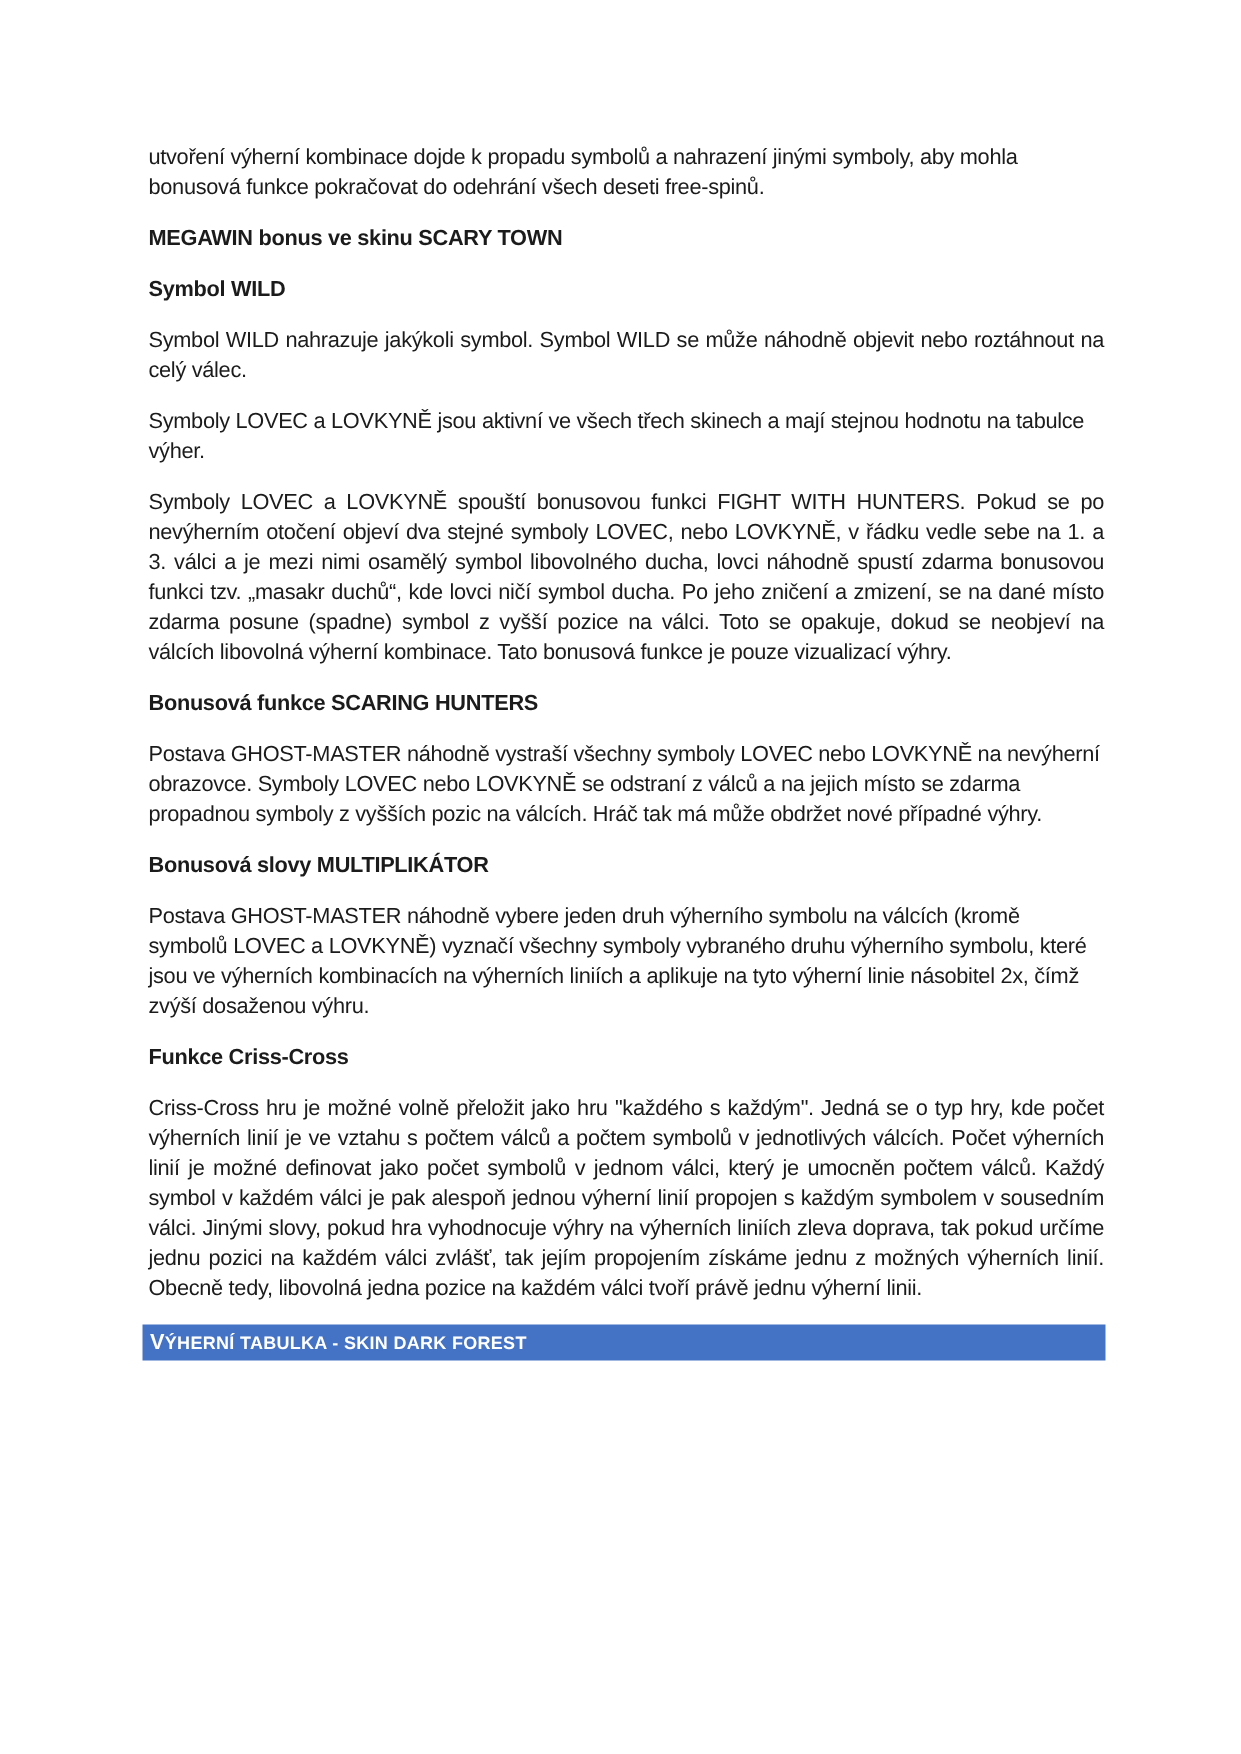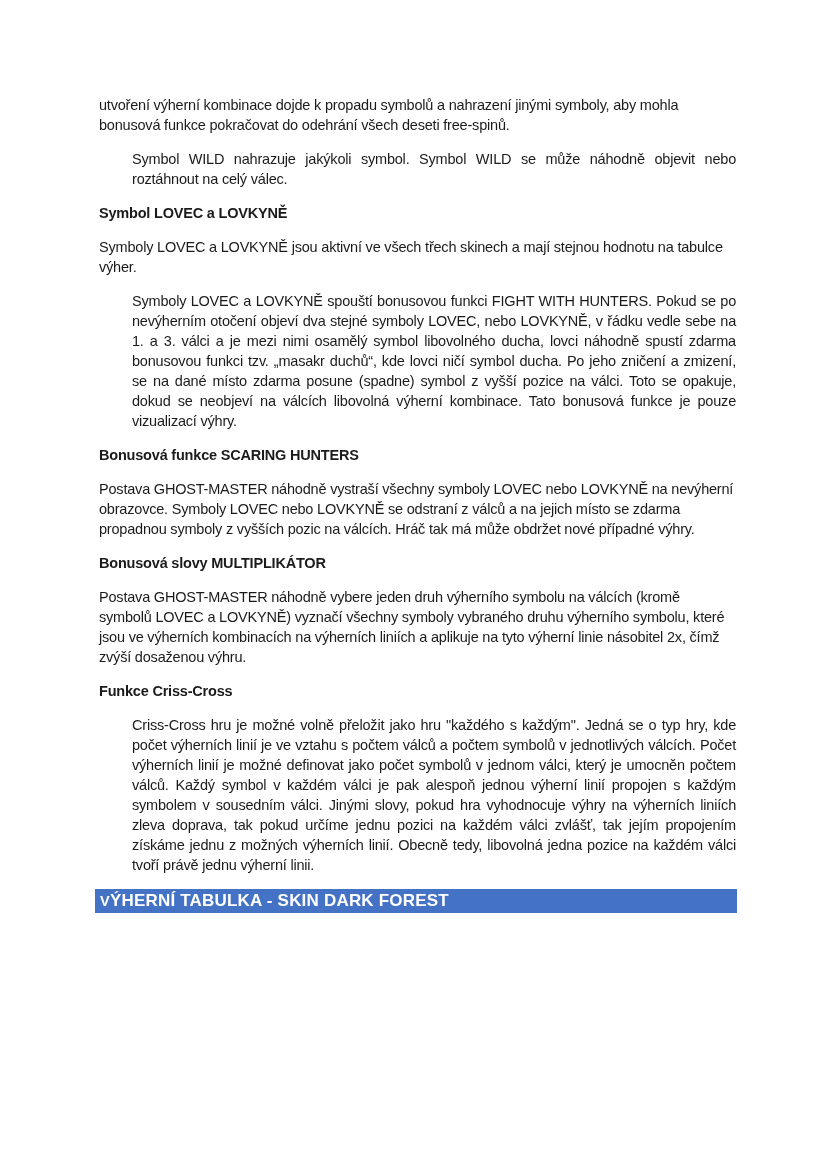--- a/index.html
+++ b/index.html
@@ -10,34 +10,34 @@
     overflow:hidden;
     font-family:"Liberation Sans","DejaVu Sans",sans-serif;
     color:#1b1b1b;
   }
   .content {
     position:absolute;
     left:99px; top:95px; width:637px;
     font-size:14.5px; line-height:20px; letter-spacing:-0.2px;
   }
   .para { margin:0 0 14px 0; text-align:left; }
-  .para.justify { text-align:justify;margin-left:33px; }
+  .para.justify { text-align:justify; }
   .heading {
     margin:4px 0 14px 0;
     font-size:14.5px; line-height:20px;
     font-weight:bold;
   }
   .section-band {
     margin:0 0 0 -4px;
     width:637px;
     height:24px; line-height:24px;
     background:#4472C4;
     color:#ffffff;
     font-weight:bold;
-    font-size:17px;
+    font-size:12px;
     letter-spacing:0.2px;
     padding-left:5px;
   }
   .section-band::first-letter { font-size:14.5px; }
   .footer {
     position:absolute;
     left:92px; top:1055px; width:646px;
   }
   .footer-rule { height:3px; background:#7f7f7f; }
   .footer-body {
@@ -59,22 +59,23 @@
     font-size:13.5px; line-height:20px;
   }
 </style>
 </head>
 <body>
 
 <div class="page">
 
   <div class="content">
     <p class="para">utvoření výherní kombinace dojde k propadu symbolů a nahrazení jinými symboly, aby mohla bonusová funkce pokračovat do odehrání všech deseti free-spinů.</p>
+    <div class="heading">MEGAWIN bonus ve skinu SCARY TOWN</div>
+    <div class="heading">Symbol WILD</div>
     <p class="para justify">Symbol WILD nahrazuje jakýkoli symbol. Symbol WILD se může náhodně objevit nebo roztáhnout na celý válec.</p>
-    <div class="heading">Symbol LOVEC a LOVKYNĚ</div>
     <p class="para">Symboly LOVEC a LOVKYNĚ jsou aktivní ve všech třech skinech a mají stejnou hodnotu na tabulce výher.</p>
     <p class="para justify">Symboly LOVEC a LOVKYNĚ spouští bonusovou funkci FIGHT WITH HUNTERS. Pokud se po nevýherním otočení objeví dva stejné symboly LOVEC, nebo LOVKYNĚ, v řádku vedle sebe na 1. a 3. válci a je mezi nimi osamělý symbol libovolného ducha, lovci náhodně spustí zdarma bonusovou funkci tzv. „masakr duchů“, kde lovci ničí symbol ducha. Po jeho zničení a zmizení, se na dané místo zdarma posune (spadne) symbol z vyšší pozice na válci. Toto se opakuje, dokud se neobjeví na válcích libovolná výherní kombinace. Tato bonusová funkce je pouze vizualizací výhry.</p>
     <div class="heading">Bonusová funkce SCARING HUNTERS</div>
     <p class="para">Postava GHOST-MASTER náhodně vystraší všechny symboly LOVEC nebo LOVKYNĚ na nevýherní obrazovce. Symboly LOVEC nebo LOVKYNĚ se odstraní z válců a na jejich místo se zdarma propadnou symboly z vyšších pozic na válcích. Hráč tak má může obdržet nové případné výhry.</p>
     <div class="heading">Bonusová slovy MULTIPLIKÁTOR</div>
     <p class="para">Postava GHOST-MASTER náhodně vybere jeden druh výherního symbolu na válcích (kromě symbolů LOVEC a LOVKYNĚ) vyznačí všechny symboly vybraného druhu výherního symbolu, které jsou ve výherních kombinacích na výherních liniích a aplikuje na tyto výherní linie násobitel 2x, čímž zvýší dosaženou výhru.</p>
     <div class="heading">Funkce Criss-Cross</div>
     <p class="para justify">Criss-Cross hru je možné volně přeložit jako hru "každého s každým". Jedná se o typ hry, kde počet výherních linií je ve vztahu s počtem válců a počtem symbolů v jednotlivých válcích. Počet výherních linií je možné definovat jako počet symbolů v jednom válci, který je umocněn počtem válců. Každý symbol v každém válci je pak alespoň jednou výherní linií propojen s každým symbolem v sousedním válci. Jinými slovy, pokud hra vyhodnocuje výhry na výherních liniích zleva doprava, tak pokud určíme jednu pozici na každém válci zvlášť, tak jejím propojením získáme jednu z možných výherních linií. Obecně tedy, libovolná jedna pozice na každém válci tvoří právě jednu výherní linii.</p>
     <div class="section-band">VÝHERNÍ TABULKA - SKIN DARK FOREST</div>
   </div>

